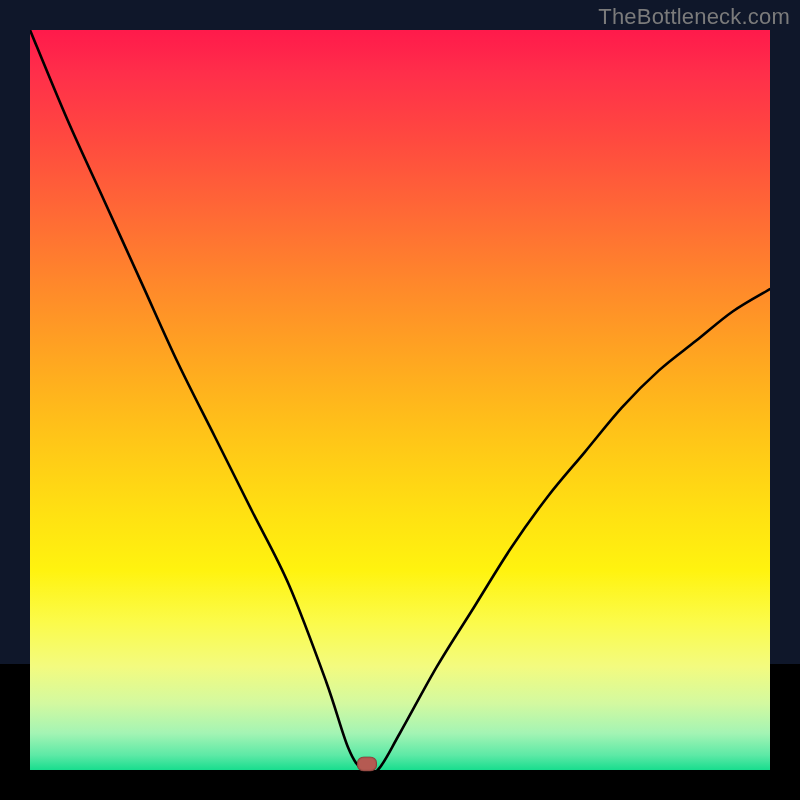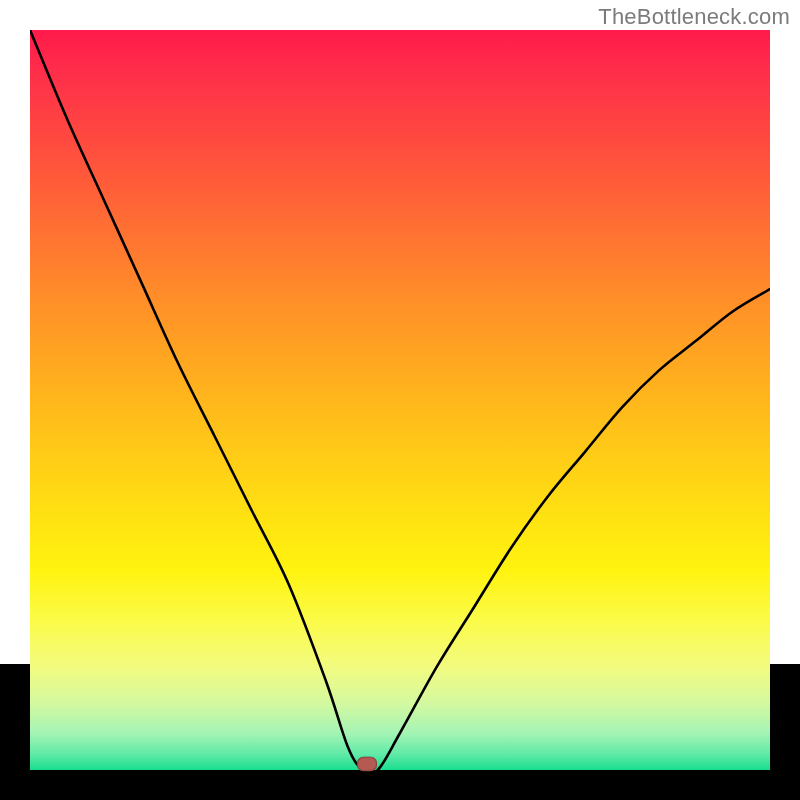--- a/index.html
+++ b/index.html
@@ -8,21 +8,21 @@
     width: 800px;
     height: 800px;
     overflow: hidden;
     background: #000;
     font-family: Arial, Helvetica, sans-serif;
   }
   .frame {
     position: relative;
     width: 800px;
     height: 664px;
-    background: #ffffff;
+    background: #0f172a;
   }
   .plot-area {
     position: absolute;
     left: 30px;
     top: 30px;
     width: 740px;
     height: 740px;
     box-sizing: border-box;
   }
   .gradient-bg {

